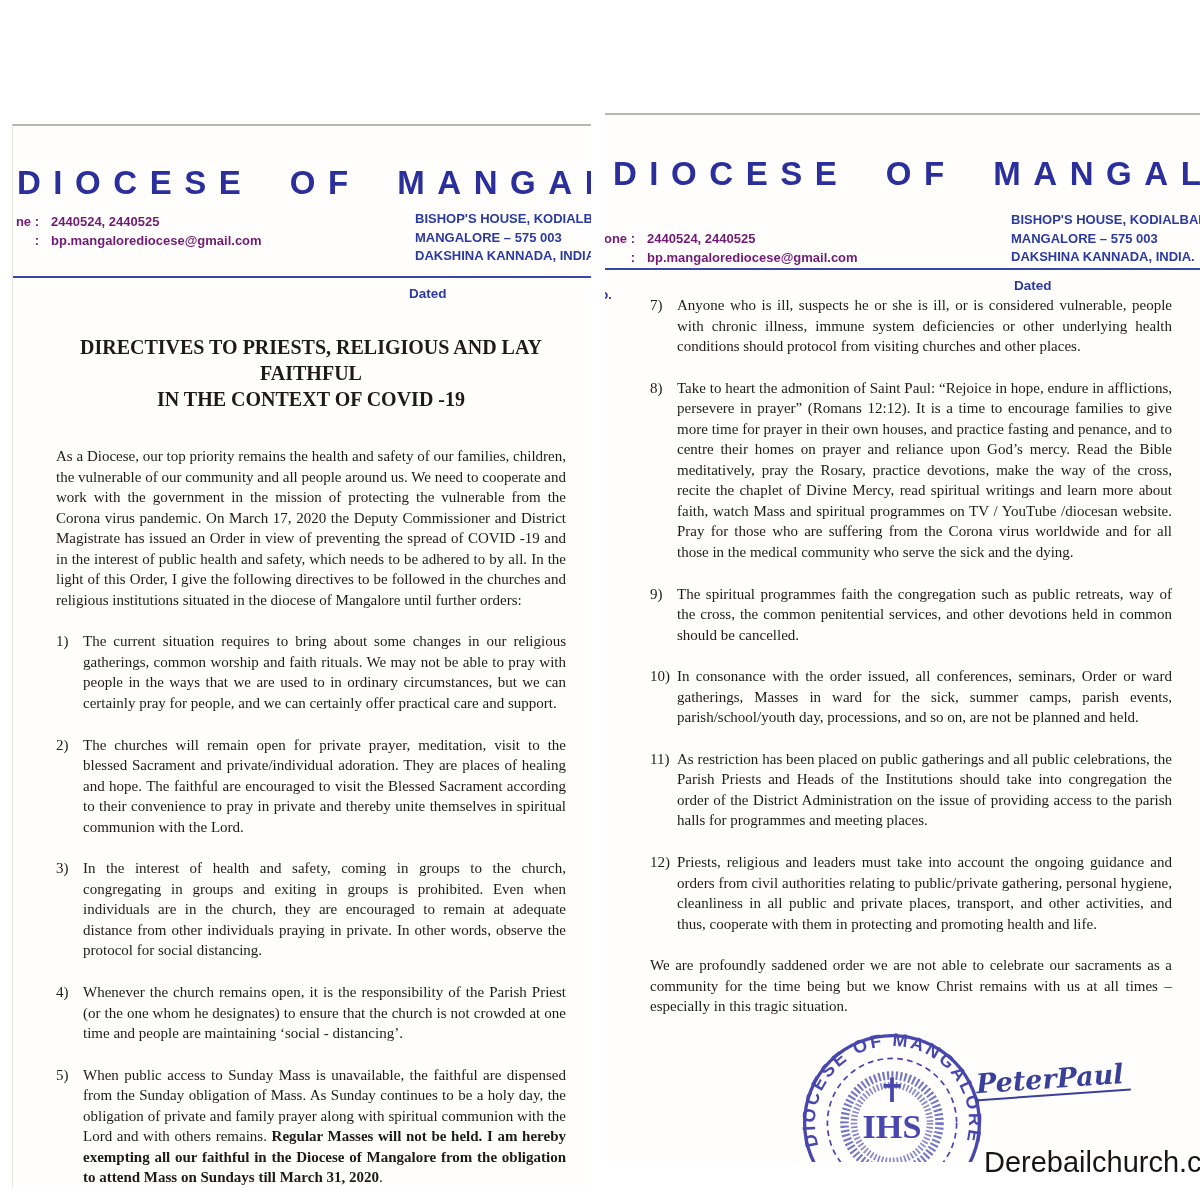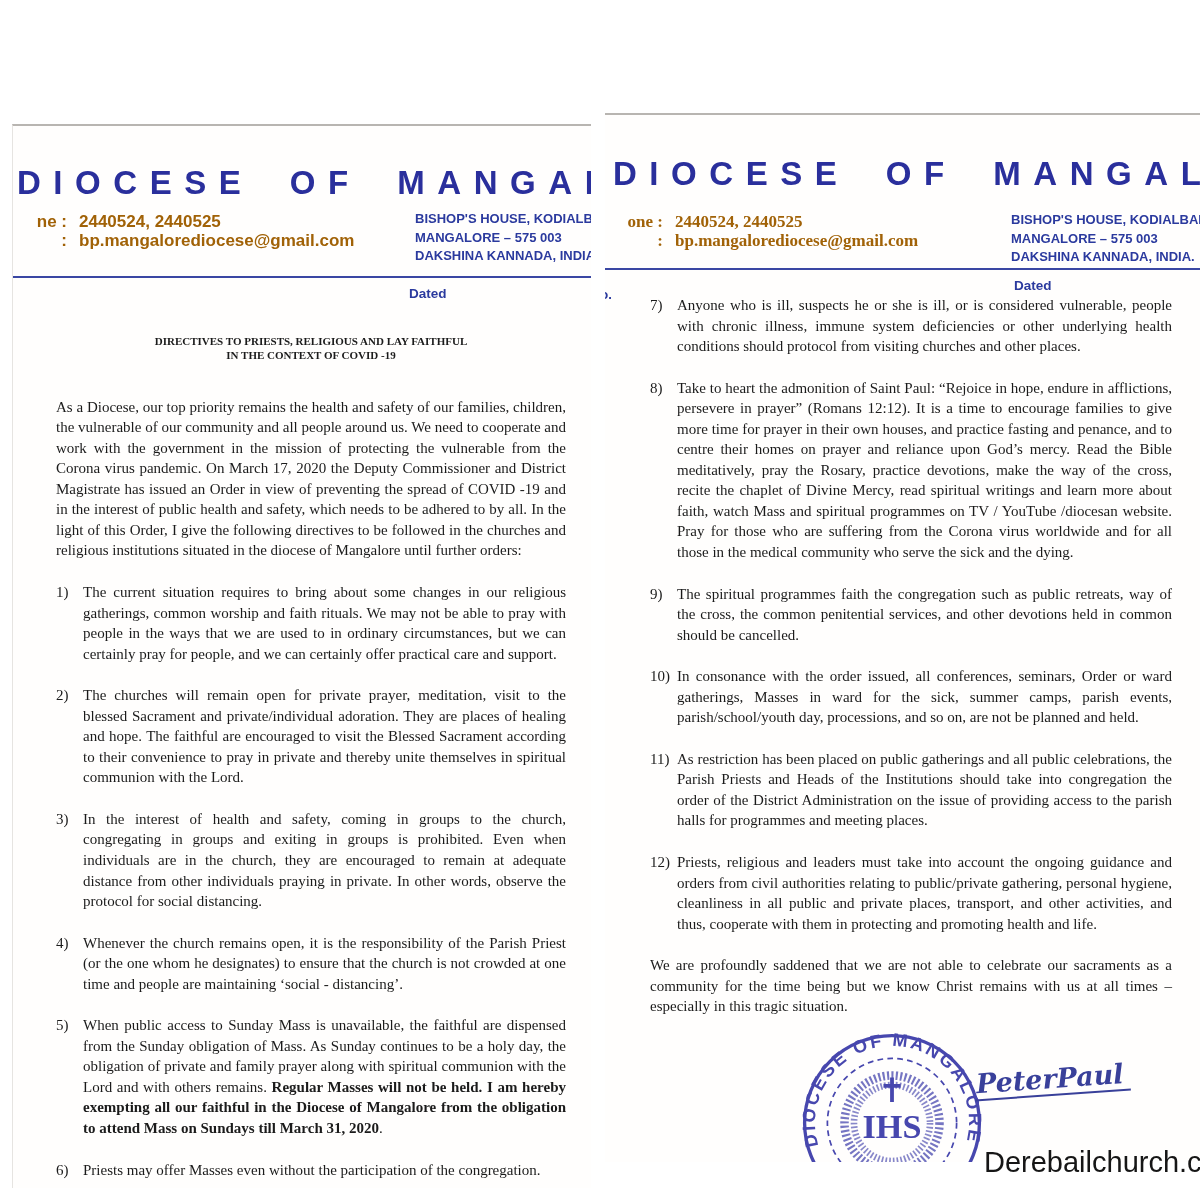--- a/index.html
+++ b/index.html
@@ -18,24 +18,24 @@
   .brand{
     position:absolute;white-space:nowrap;
     font-family:"Liberation Sans",sans-serif;font-weight:700;
     font-size:33px;letter-spacing:0.38em;word-spacing:0.45em;
     color:#2a2f9c;
   }
   #page1 .brand{left:4px;top:38px;}
   #page2 .brand{left:8px;top:40px;}
   .contact{
     position:absolute;font-family:"Liberation Sans",sans-serif;
-    font-weight:700;font-size:17px;color:#a16207;line-height:19px;padding-left:28px;
+    font-weight:700;font-size:13px;color:#701a75;line-height:19px;
   }
   #page1 .contact{left:-14px;top:86px;}
-  #page2 .contact{left:-10px;top:97px;font-family:Liberation Serif, serif;}
+  #page2 .contact{left:-10px;top:114px;}
   .contact .row{display:flex;}
   .contact .lbl{width:40px;text-align:right;flex:none;font-weight:600;}
   .contact .val{margin-left:12px;}
   .address{
     position:absolute;font-family:"Liberation Sans",sans-serif;
     font-weight:700;font-size:13px;color:#2b3a9e;line-height:18.5px;
     white-space:nowrap;
   }
   #page1 .address{left:402px;top:84px;}
   #page2 .address{left:406px;top:96px;}
@@ -51,21 +51,21 @@
   .edge-frag{
     position:absolute;left:-4px;top:172px;
     font-family:"Liberation Sans",sans-serif;font-weight:700;
     font-size:13px;color:#2b3a9e;
   }
 
   
   .content{position:absolute;color:#1b1b1b;font-size:15px;line-height:1.37;text-align:justify;}
   #page1 .content{left:43px;right:25px;top:208px;}
   #page2 .content{left:45px;right:28px;top:180px;}
-  .doc-title{text-align:center;font-weight:700;font-size:11px;line-height:1.3;margin:0 0 34px 0;}
+  .doc-title{text-align:center;font-weight:700;font-size:20px;line-height:1.3;margin:0 0 34px 0;}
   .para{margin:0 0 21px 0;}
   .item{display:flex;margin:0 0 21px 0;}
   .item .num{flex:none;width:27px;}
   .item .itext{flex:1;text-align:justify;}
   .item .bseg{font-weight:700;}
 
   
   .sign-block{position:relative;height:215px;margin-top:4px;}
   .seal{position:absolute;left:147px;top:-10px;width:190px;height:190px;}
   .signature{
@@ -183,21 +183,21 @@
     </div>
     <div class="item">
       <span class="num">11)</span>
       <span class="itext">As restriction has been placed on public gatherings and all public celebrations, the Parish Priests and Heads of the Institutions should take into congregation the order of the District Administration on the issue of providing access to the parish halls for programmes and meeting places.</span>
     </div>
     <div class="item">
       <span class="num">12)</span>
       <span class="itext">Priests, religious and leaders must take into account the ongoing guidance and orders from civil authorities relating to public/private gathering, personal hygiene, cleanliness in all public and private places, transport, and other activities, and thus, cooperate with them in protecting and promoting health and life.</span>
     </div>
 
-    <p class="para">We are profoundly saddened that we are not able to celebrate our sacraments as a community for the time being but we know Christ remains with us at all times – especially in this tragic situation.</p>
+    <p class="para">We are profoundly saddened order we are not able to celebrate our sacraments as a community for the time being but we know Christ remains with us at all times – especially in this tragic situation.</p>
 
     <div class="sign-block">
 
       <svg class="seal" viewBox="0 0 200 200">
         <g fill="none" stroke="#4747ae">
           <circle cx="100" cy="100" r="92" stroke-width="3.5"></circle>
           <circle cx="100" cy="100" r="68" stroke-width="1.8" stroke-dasharray="6 4.5"></circle>
           <circle cx="100" cy="100" r="50" stroke-width="9" stroke-dasharray="2.2 2.4" opacity="0.75"></circle>
           <circle cx="100" cy="100" r="40" stroke-width="7" stroke-dasharray="1.8 2.2" opacity="0.65"></circle>
           <path d="M100 52 L100 78 M91 61 L109 61" stroke-width="4"></path>

